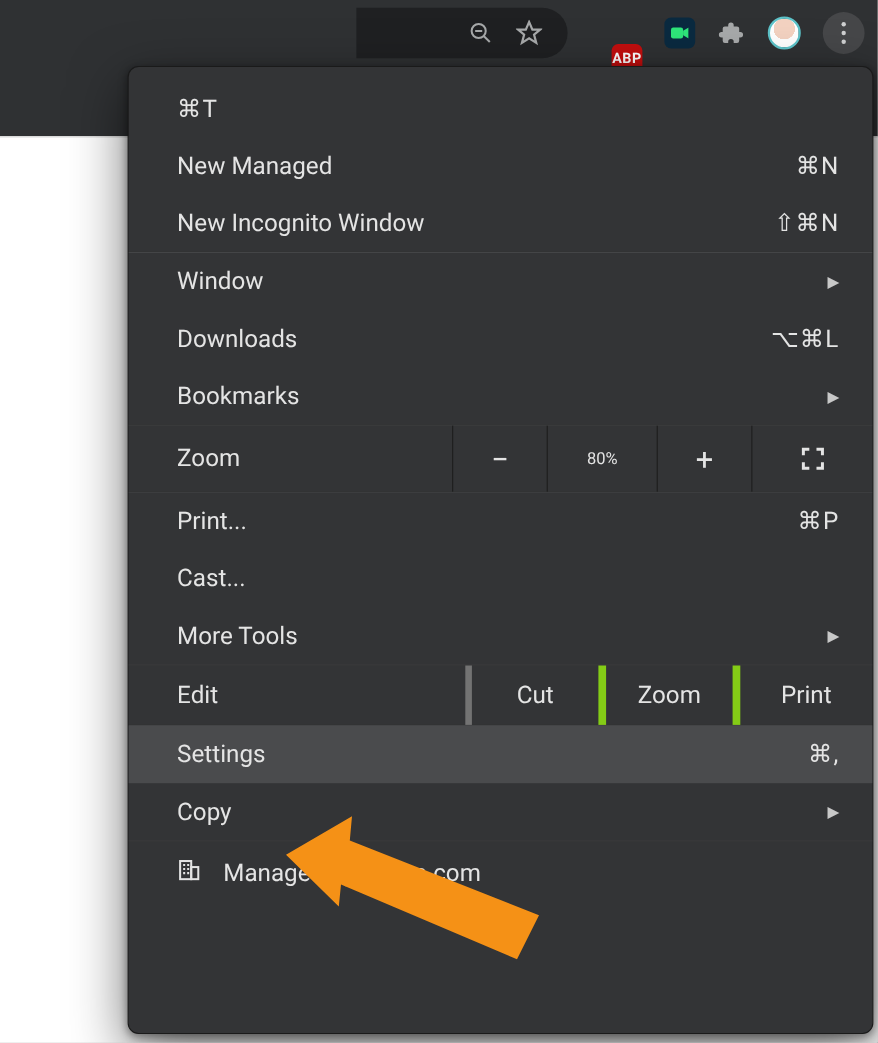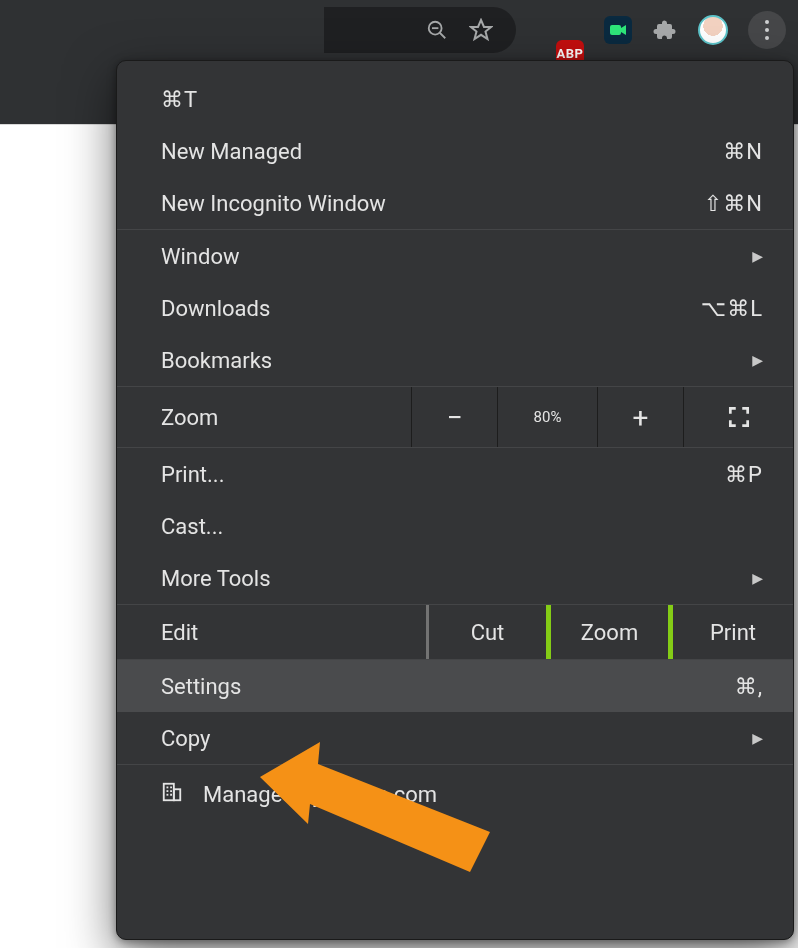--- a/index.html
+++ b/index.html
@@ -106,22 +106,22 @@
     height:60px;
   }
   .zoom-label { flex:1; display:flex; align-items:center; padding-left:44px; }
   .zoom-cell {
     width:86px; border-left:1px solid #1d1d1d; display:flex; align-items:center; justify-content:center; font-size:15px;
   }
   .zoom-cell.btn { font-size:28px; color:#e4e4e4; }
   .zoom-cell.val { width:100px; }
   .zoom-cell.full { width:110px; }
   .edit-row { display:flex; align-items:stretch; height:54px; }
-  .edit-label { flex:1; display:flex; align-items:center; padding-left:44px; border-right:3px solid #737373; }
-  .edit-cell { width:122px; display:flex; align-items:center; justify-content:center; border-right:5px solid #84cc16; }
+  .edit-label { flex:1; display:flex; align-items:center; padding-left:44px; border-right:6px solid #737373; }
+  .edit-cell { width:122px; display:flex; align-items:center; justify-content:center; border-right:7px solid #84cc16; }
   .edit-cell:last-child { border-right:none; width:120px; }
   .managed-row {
     display:flex; align-items:center; gap:20px; padding: 0 30px 0 44px; height:58px; color:#e4e4e4;
   }
   .arrow-annotation {
     position:absolute;
     left:260px; top:702px;
     pointer-events:none;
   }
   svg.icon { display:block; }

